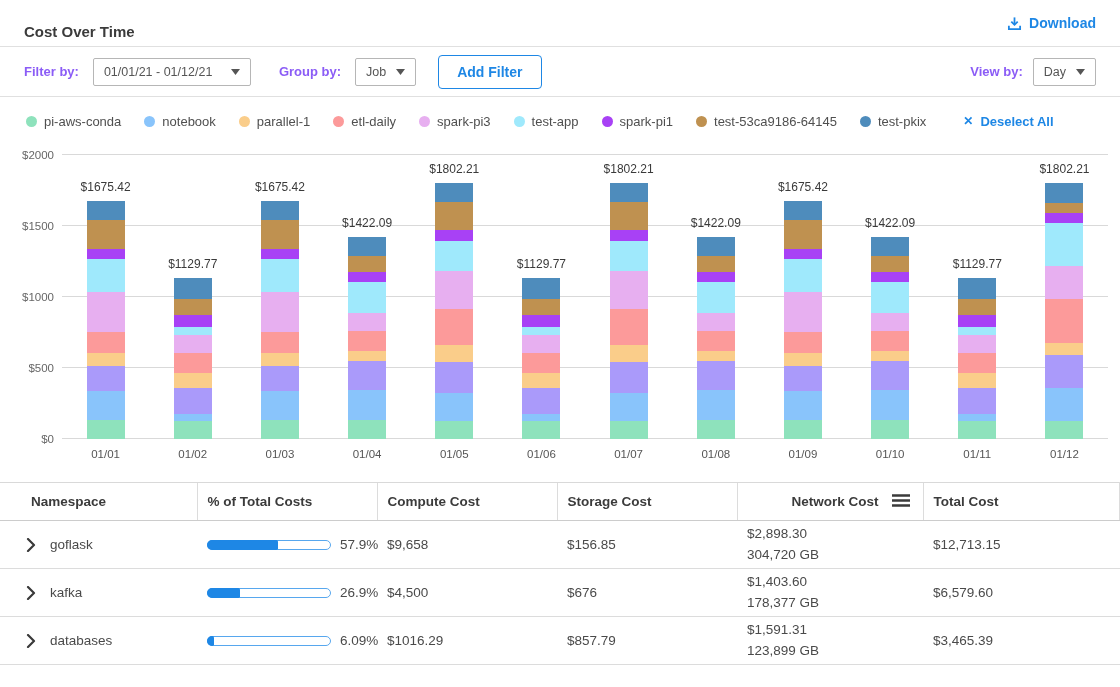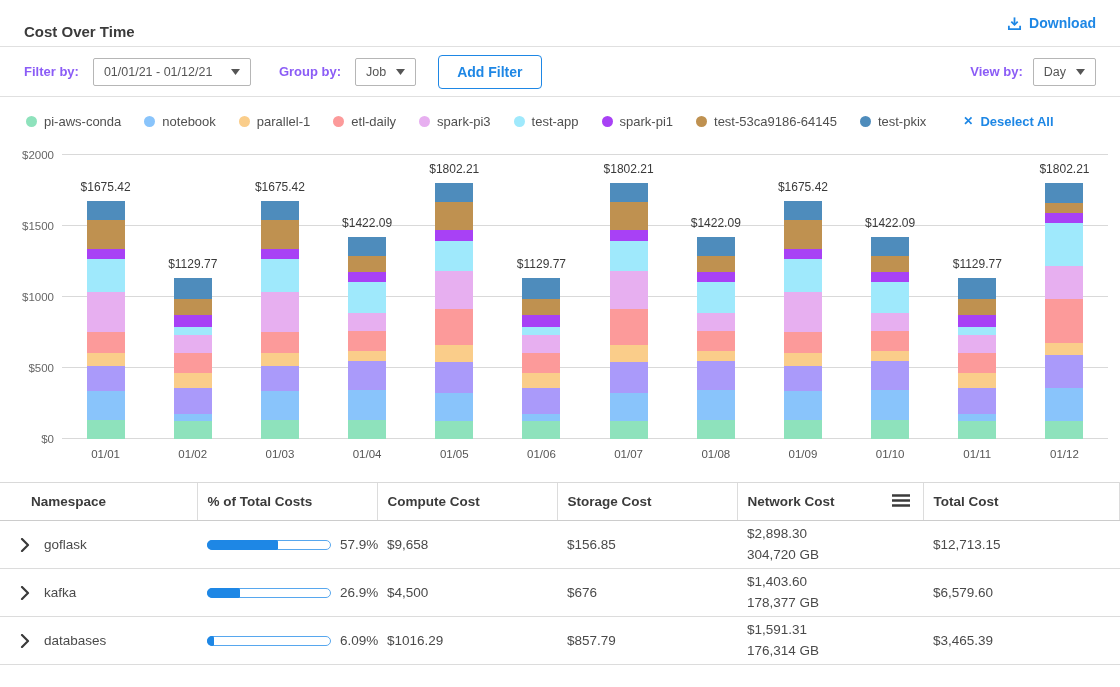--- a/index.html
+++ b/index.html
@@ -51,25 +51,25 @@
   .bar-total { position:absolute; font-size:12px; color:#3a3a3a; white-space:nowrap; }
   .x-axis { display:flex; padding-top:9px; }
   .x-tick { flex:1; text-align:center; font-size:11.5px; color:#555; }
   
   .cost-table { width:1120px; border-collapse:collapse; table-layout:fixed; margin-top:22px; }
   .cost-table th { height:38px; text-align:left; font-size:13.5px; font-weight:700; color:#3b3b3b;
     border-top:1px solid #d9d9d9; border-bottom:1px solid #cccccc; padding-left:10px; }
   .cost-table th:first-child { padding-left:31px; }
   .cost-table th + th { border-left:1px solid #dcdcdc; }
   .cost-table th:last-child { border-right:1px solid #dcdcdc; }
-  .th-inner { position:relative; display:flex; align-items:center; }
+  .th-inner { position:relative; display:flex; align-items:center;justify-content:center; }
   .menu-icon { position:absolute; right:12px; top:50%; transform:translateY(-50%); cursor:pointer; }
   .cost-table td { height:48px; border-bottom:1px solid #dcdcdc; font-size:13.5px; color:#4a4a4a;
     padding-left:10px; vertical-align:middle; }
-  .cost-table td:first-child { padding-left:20px; }
+  .cost-table td:first-child { padding-left:26px; }
   .ns-cell { display:flex; align-items:center; gap:14px; }
   .chev-btn { background:none; border:none; cursor:pointer; display:flex; align-items:center; padding:0; }
   .pct-cell { display:flex; align-items:center; }
   .pbar { width:124px; height:10px; border:1px solid #57a7ee; border-radius:6px; position:relative;
     background:#fff; flex:none; }
   .pbar-fill { position:absolute; left:-1px; top:-1px; bottom:-1px; background:#1e87e5;
     border-radius:6px 2px 2px 6px; }
   .pct-text { margin-left:9px; }
   .net-line { line-height:1.55; }
 </style>
@@ -486,18 +486,18 @@
             <div class="pbar">
               <div class="pbar-fill" style="width: 6.09%;"></div>
             </div>
             <span class="pct-text">6.09%</span>
           </div>
         </td>
         <td>$1016.29</td>
         <td>$857.79</td>
         <td>
           <div class="net-line">$1,591.31</div>
-          <div class="net-line">176,314 GB</div>
+          <div class="net-line">123,899 GB</div>
         </td>
         <td>$3,465.39</td>
       </tr>
     </tbody>
 </table>
 
 </body></html>

